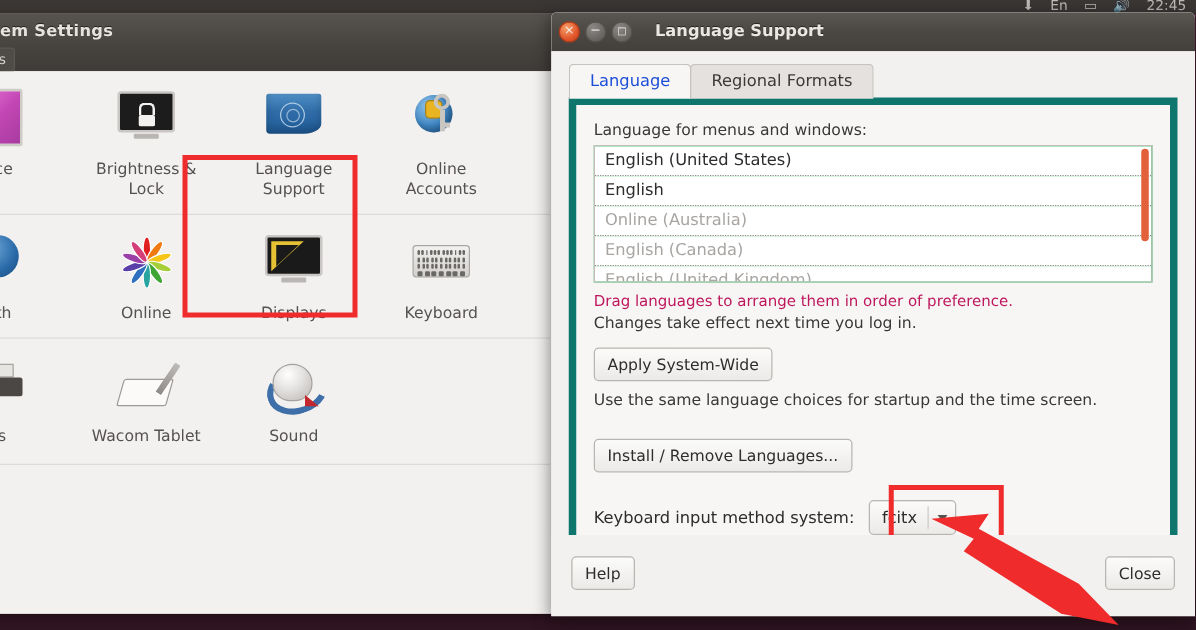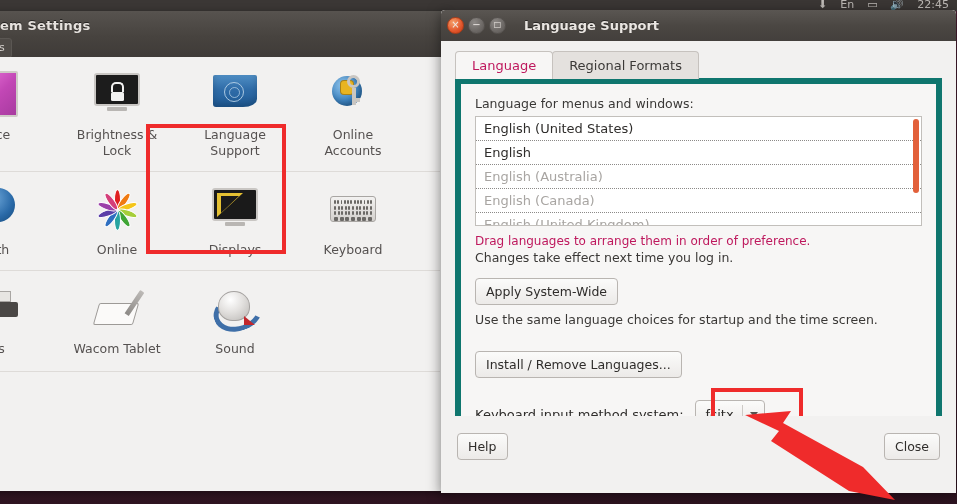--- a/index.html
+++ b/index.html
@@ -467,21 +467,21 @@
     display: flex;
     align-items: center;
     border: 1px solid #c6c2be;
     border-bottom: none;
     border-radius: 4px 4px 0 0;
     background: #e4e1de;
     margin-right: -1px;
   }
   .tab.active {
     background: #f7f6f5;
-    color: #be185d;
+    color: #1d4ed8;
     position: relative;
     z-index: 4;
     border-color: #c6c2be;
   }
   #tab-panel {
     position: relative;
     margin-top: -1px;
     height: 379px;
     background: #f7f6f5;
     border: 6px solid #0f766e;
@@ -599,21 +599,21 @@
     left: 236px; top: -12px;
     width: 92px; height: 50px;
     border: 4px solid #ef2b2b;
     box-sizing: border-box;
     pointer-events: none;
   }
 
   
   #dialog-footer {
     position: absolute;
-    left: 0; bottom: 16px;
+    left: 0; bottom: 4px;
     width: 515px;
     height: 61px;
     padding: 0 16px;
     box-sizing: border-box;
     display: flex;
     align-items: center;
     justify-content: space-between;
     background: #f2f1f0;
   }
 
@@ -862,21 +862,21 @@
         <div class="tab">Regional Formats</div>
       </div>
 
       <div id="tab-panel">
 
         <div class="section-label">Language for menus and windows:</div>
 
         <div id="lang-list-wrap">
           <div class="lang-row">English (United States)</div>
           <div class="lang-row">English</div>
-          <div class="lang-row dim">English (Australia)</div>
+          <div class="lang-row dim">Online (Australia)</div>
           <div class="lang-row dim">English (Canada)</div>
           <div class="lang-row dim">English (United Kingdom)</div>
           <div id="list-scrollbar"></div>
         </div>
 
         <div class="hint-bold">Drag languages to arrange them in order of preference.</div>
         <div class="hint">Changes take effect next time you log in.</div>
 
         <div id="row-apply">
           <span class="gbtn">Apply System-Wide</span>

